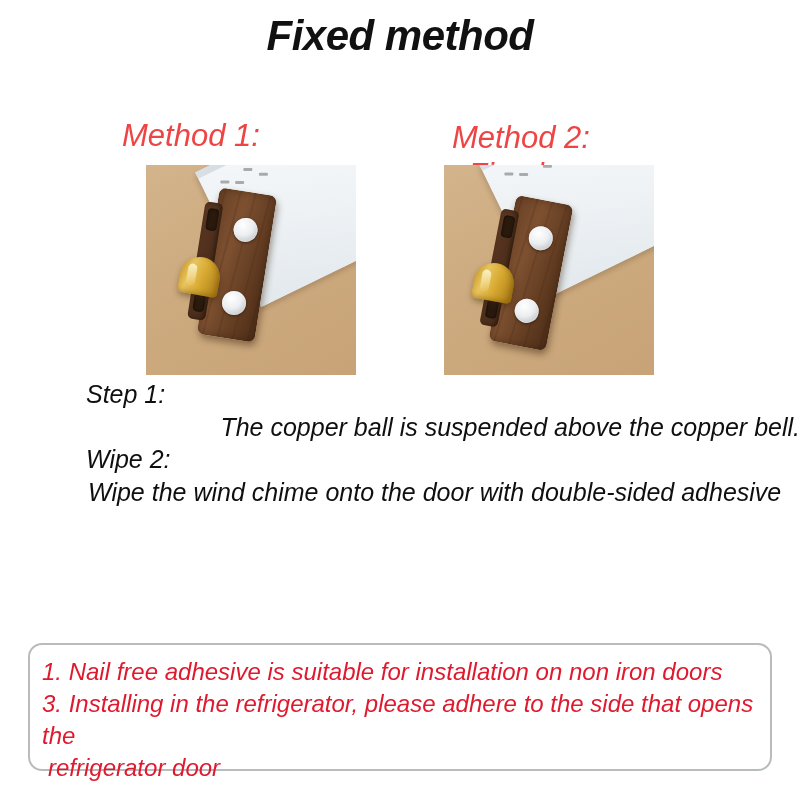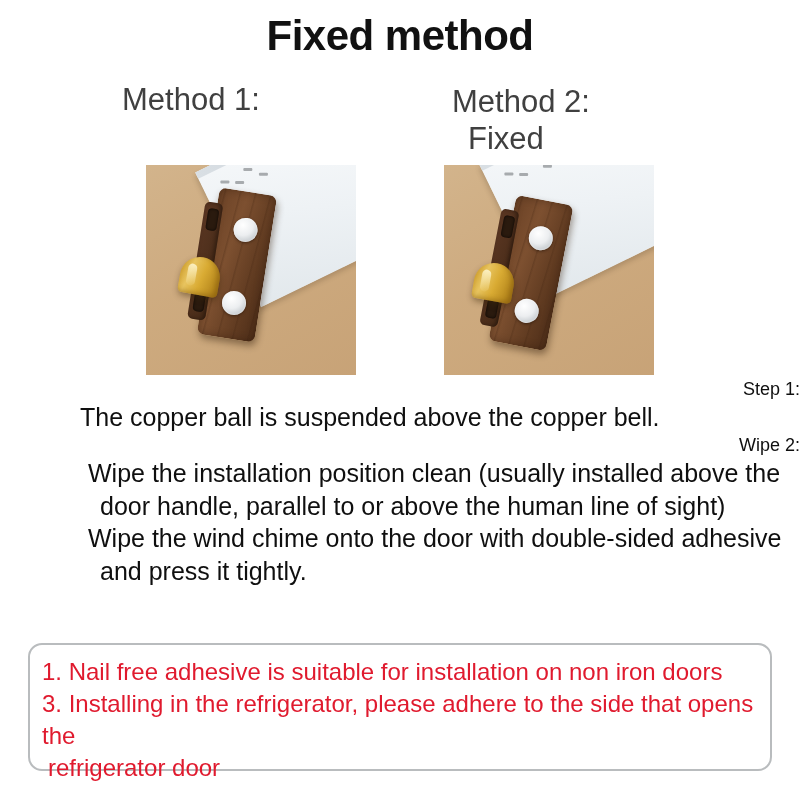--- a/index.html
+++ b/index.html
@@ -14,20 +14,21 @@
     font-family: "Liberation Sans", "DejaVu Sans", sans-serif;
     color: #0a0a0a;
     overflow: hidden;
     position: relative;
   }
 
   .page {
     position: relative;
     width: 800px;
     height: 800px;
+    font-style: italic;
   }
 
   
   .page-title {
     position: absolute;
     top: 14px;
     left: 0;
     width: 800px;
     text-align: center;
     font-size: 42px;
@@ -36,22 +37,23 @@
     line-height: 1.05;
     color: #111111;
   }
 
   
   .method-head {
     position: absolute;
     line-height: 1.18;
     font-size: 31px;
     font-weight: 400;
-    color: #404040;
+    color: #ef4444;
     white-space: nowrap;
+    margin-top: 36px;
   }
   .method-head .m-line1 { display: block; }
   .method-head .m-line2 { display: block; padding-left: 16px; }
 
   #method-1-head { top: 82px; left: 122px; }
   #method-2-head { top: 84px; left: 452px; }
 
   
   .photo {
     position: absolute;
@@ -209,33 +211,32 @@
   }
 
   
   .steps {
     position: absolute;
     top: 378px;
     left: 0;
     width: 800px;
   }
   .step-label {
-    font-size: 18px;
+    font-size: 25px;
     line-height: 1.30;
     color: #0f0f0f;
     padding-left: 86px;
-    text-align: right;
   }
   .step-body {
     font-size: 25px;
     line-height: 1.30;
     color: #0f0f0f;
     padding-left: 91px;
   }
-  .step-body.indent { padding-left: 80px; }
+  .step-body.indent { padding-left: 80px; text-align: right; }
   .step-body.hang { padding-left: 88px; text-indent: 0; }
   .step-body .cont { display: block; padding-left: 12px; }
 
   
   .notes {
     position: absolute;
     left: 28px;
     top: 643px;
     width: 744px;
     height: 128px;
@@ -317,28 +318,23 @@
       <div class="bell-shine"></div>
     </div>
   </div>
 
   <div class="steps">
 
     <div class="step-label">Step 1:</div>
     <div class="step-body indent">The copper ball is suspended above the copper bell.</div>
 
     <div class="step-label">Wipe 2:</div>
-    <div class="step-body hang">
-      <span>Wipe the installation position clean (usually installed above the</span>
-      <span class="cont">door handle, parallel to or above the human line of sight)</span>
-    </div>
 
     <div class="step-body hang">
       <span>Wipe the wind chime onto the door with double-sided adhesive</span>
-      <span class="cont">and press it tightly.</span>
     </div>
 
   </div>
 
   <div class="notes">
 
     <div class="note-line">
       <span>1.</span>
       <span>Nail free adhesive is suitable for installation on non iron doors</span>
     </div>

